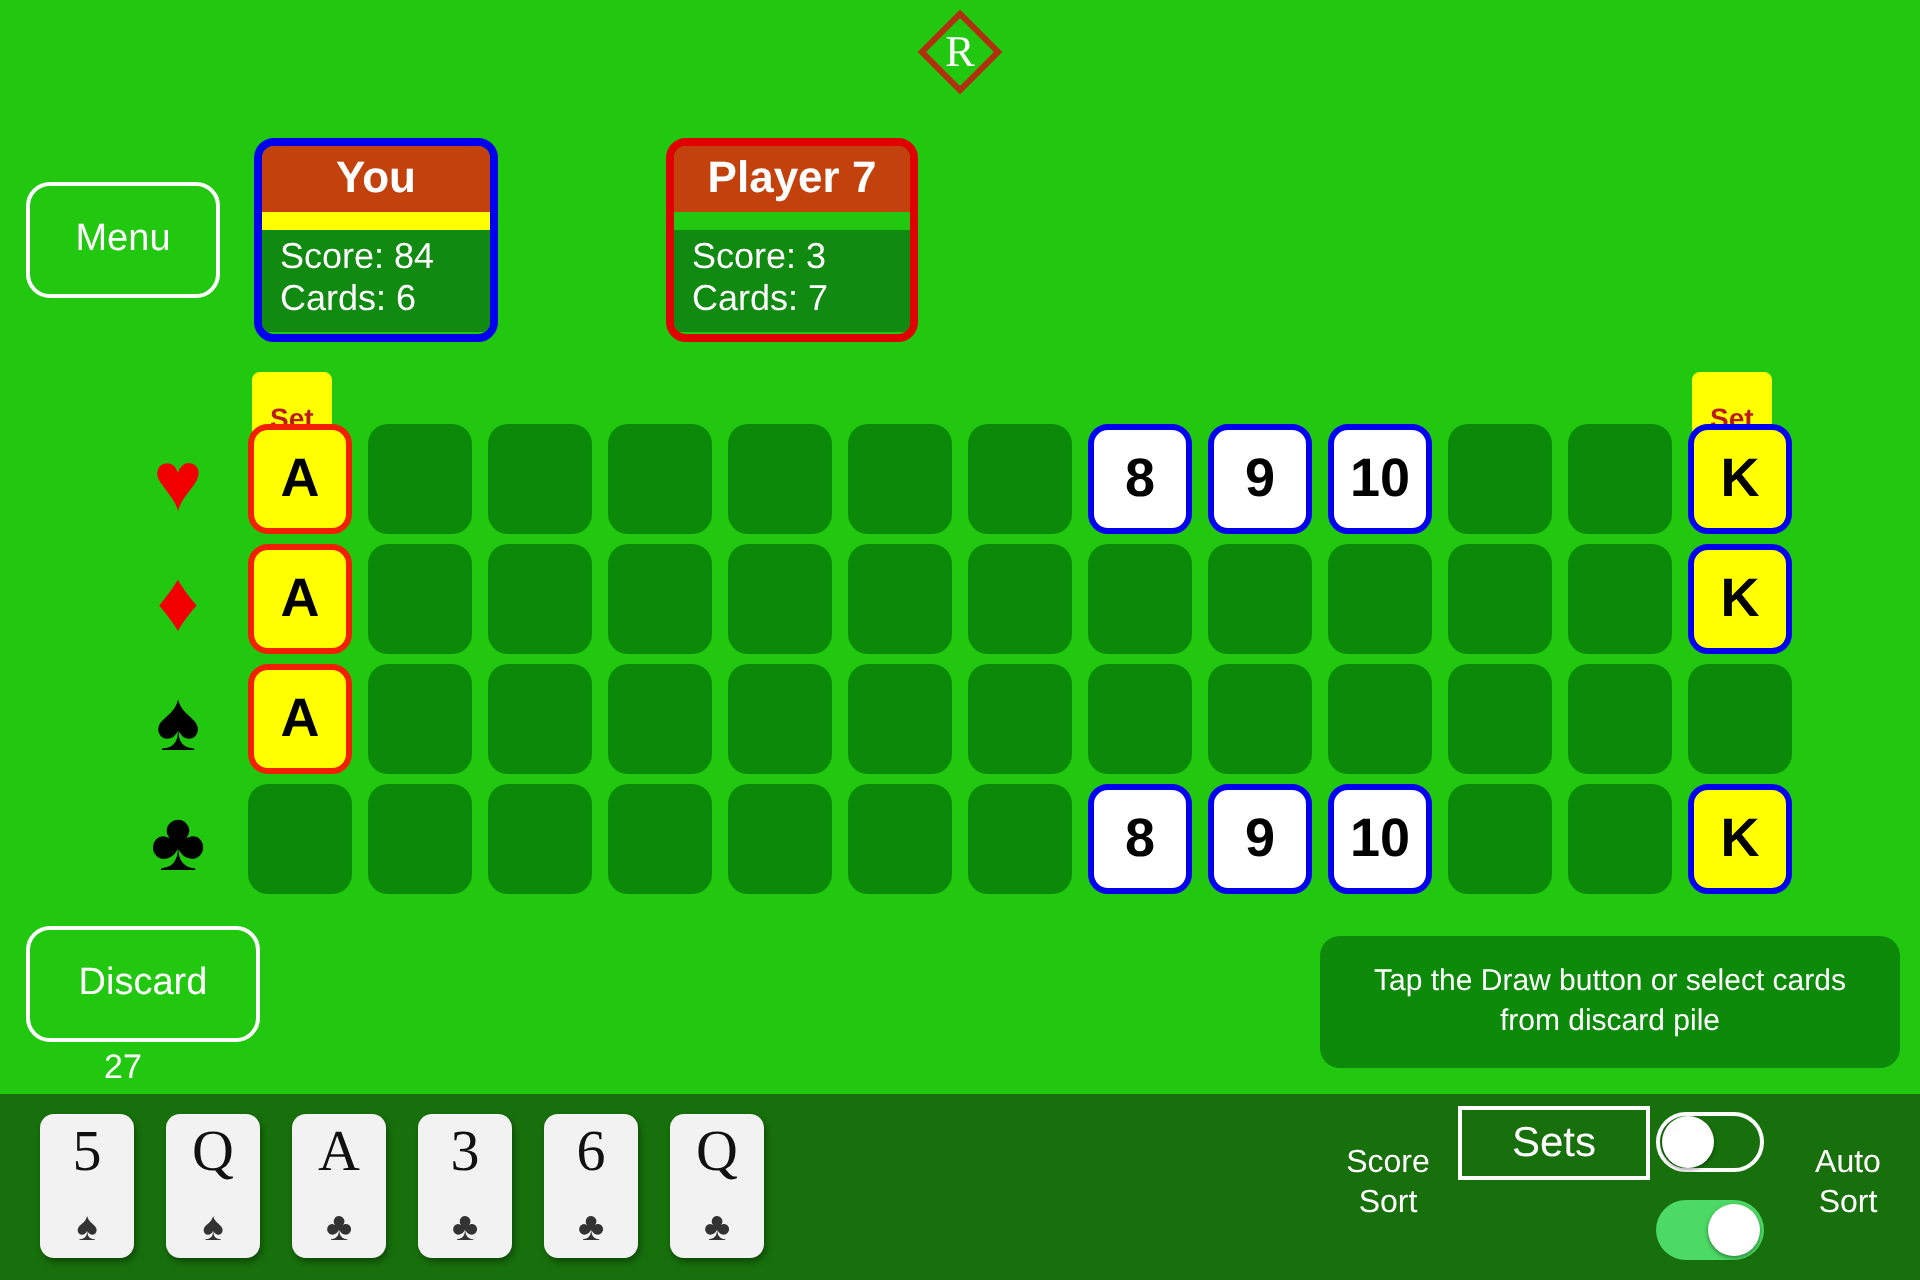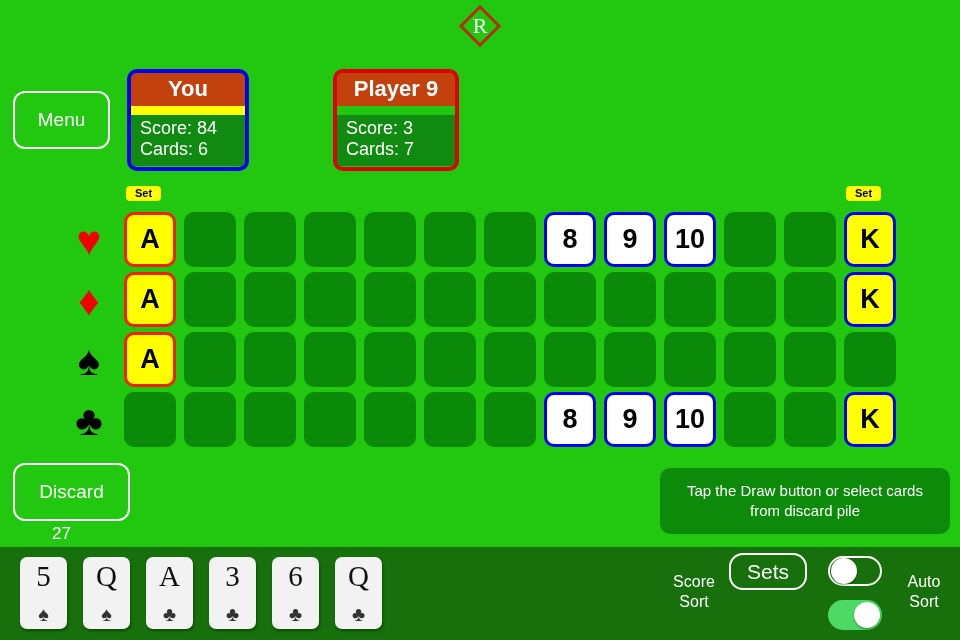--- a/index.html
+++ b/index.html
@@ -167,25 +167,25 @@
   }
   .gcell.yellow-red {
     background: #ffff00;
     border: 3px solid #f22000;
     color: #000000;
   }
 
   .set-badge {
     position: absolute;
     background: #ffff00;
-    color: #000000;
-    font-size: 11px;
+    color: #b91c1c;
+    font-size: 14px;
     font-weight: bold;
     border-radius: 4px;
-    padding: 1px 9px 2px 9px;
+    padding: 15px 9px 2px 9px;
     top: 186px;
   }
 
   
   #discard-btn {
     position: absolute;
     left: 13px;
     top: 463px;
     width: 117px;
     height: 58px;
@@ -301,24 +301,24 @@
     top: 25px;
     width: 62px;
     text-align: center;
     color: #ffffff;
     font-size: 16px;
     line-height: 20px;
   }
   .sort-btn {
     position: absolute;
     left: 74px;
-    width: 78px;
+    width: 96px;
     height: 37px;
     border: 2px solid #ffffff;
-    border-radius: 14px;
+    border-radius: 0;
     color: #ffffff;
     font-size: 21px;
     display: flex;
     align-items: center;
     justify-content: center;
     box-sizing: border-box;
     cursor: pointer;
   }
   #sets-btn { top: 6px; }
   #runs-btn { top: 50px; }
@@ -367,21 +367,21 @@
 <div id="panel-you" class="player-panel" style="border-color: rgb(0, 0, 240);">
   <div class="pname">You</div>
   <div class="turnbar" style="background: rgb(255, 255, 0);"></div>
   <div class="pstats">
     <div>Score: 84</div>
     <div>Cards: 6</div>
   </div>
 </div>
 
 <div id="panel-p2" class="player-panel" style="border-color: rgb(224, 0, 0);">
-  <div class="pname">Player 9</div>
+  <div class="pname">Player 7</div>
   <div class="turnbar" style="background: rgb(34, 200, 15);"></div>
   <div class="pstats">
     <div>Score: 3</div>
     <div>Cards: 7</div>
   </div>
 </div>
 
 <div id="badges">
     <div class="set-badge" style="left: 126px;">Set</div>
     <div class="set-badge" style="left: 846px;">Set</div>

